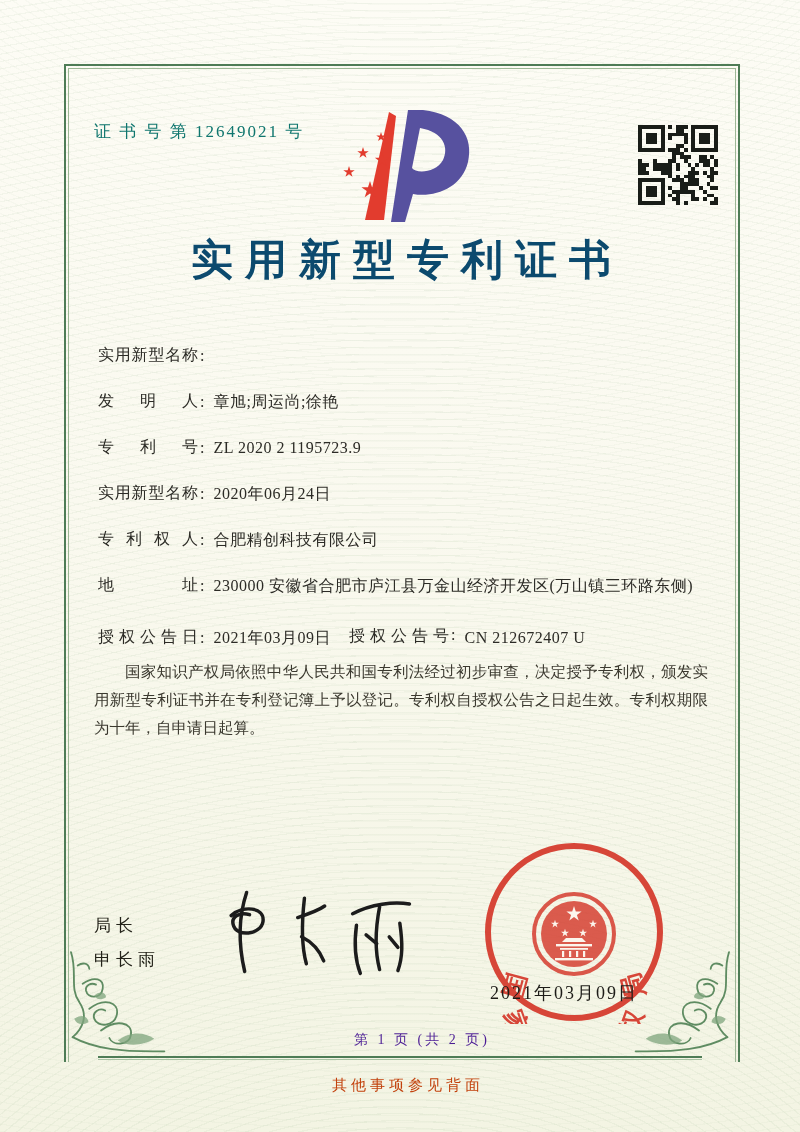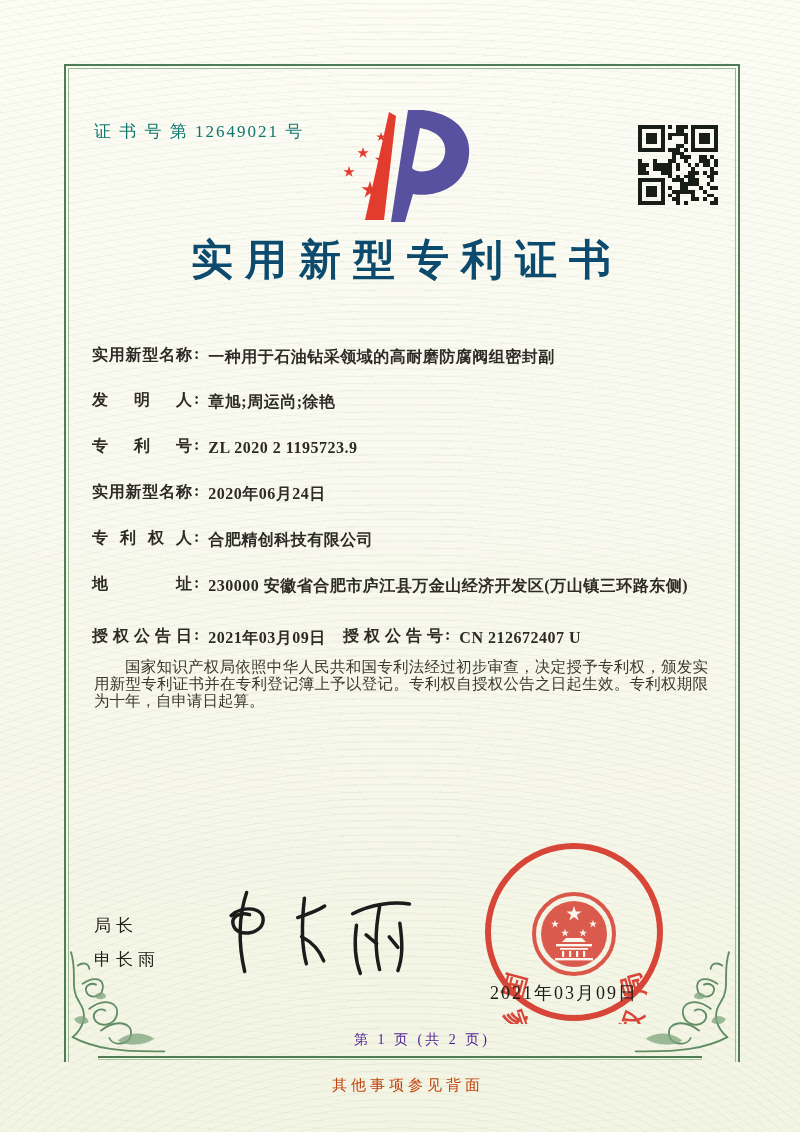--- a/index.html
+++ b/index.html
@@ -23,29 +23,29 @@
   .flourish{position:absolute;width:100px;height:118px;}
   .flourish.left{left:66px;top:944px;}
   .flourish.right{left:634px;top:944px;transform:scaleX(-1);}
 
   .cert-no{position:absolute;left:94px;top:120px;font-size:17px;letter-spacing:2px;color:#0f766e;}
   .logo{position:absolute;left:332px;top:106px;width:150px;height:125px;}
   .qr{position:absolute;left:638px;top:125px;width:80px;height:80px;fill:#191d18;}
   .title{position:absolute;left:65px;top:232px;width:672px;text-align:center;
     font-size:42px;font-weight:600;letter-spacing:12px;text-indent:12px;color:#0c4a6e;}
 
-  .row{position:absolute;left:92px;width:616px;font-size:16px;color:#2c2b26;display:flex;align-items:flex-start;font-weight:bold;}
+  .row{position:absolute;left:98px;width:616px;font-size:16px;color:#2c2b26;display:flex;align-items:center;}
   .lbl{display:inline-block;width:100px;text-align:justify;text-align-last:justify;flex:0 0 100px;}
   .colon{margin:0 9px 0 2px;}
   .val{letter-spacing:0.5px;line-height:23px;}
   .val.addr{width:492px;}
   .pair2{position:absolute;left:251px;top:0;display:flex;}
 
   .paras{position:absolute;left:94px;top:658px;width:614px;font-size:15.5px;
-    line-height:17px;color:#3b392f;text-align:justify;}
+    line-height:28px;color:#3b392f;text-align:justify;}
   .paras p{margin:0;text-indent:2em;}
 
   .signer-title{position:absolute;left:94px;top:914px;font-size:17px;letter-spacing:5px;color:#232219;}
   .signer-name{position:absolute;left:94px;top:948px;font-size:17px;letter-spacing:5px;color:#232219;}
   .signature{position:absolute;left:210px;top:878px;width:212px;height:108px;}
 
   .seal{position:absolute;left:482px;top:840px;width:184px;height:184px;opacity:0.93;}
   .seal-date{position:absolute;left:490px;top:981px;font-size:18px;letter-spacing:2px;color:#1d1c18;}
 
   .footer-page{position:absolute;left:0;top:1031px;width:800px;text-align:center;
@@ -337,21 +337,20 @@
     <rect x="45.71" y="76.19" width="3.81" height="3.81"></rect>
     <rect x="72.38" y="76.19" width="3.81" height="3.81"></rect>
     <rect x="76.19" y="76.19" width="3.81" height="3.81"></rect>
   </svg>
 
 <div class="title">实用新型专利证书</div>
 
 <div class="row" style="top:345px">
   <span class="lbl">实用新型名称</span>
     <span class="colon">:</span>
-  <span class="val">一种用于石油钻采领域的高耐磨防腐阀组密封副</span>
 </div>
 <div class="row" style="top:390px">
   <span class="lbl">发明人</span>
     <span class="colon">:</span>
   <span class="val">章旭;周运尚;徐艳</span>
 </div>
 <div class="row" style="top:436px">
   <span class="lbl">专利号</span>
     <span class="colon">:</span>
   <span class="val">ZL 2020 2 1195723.9</span>

